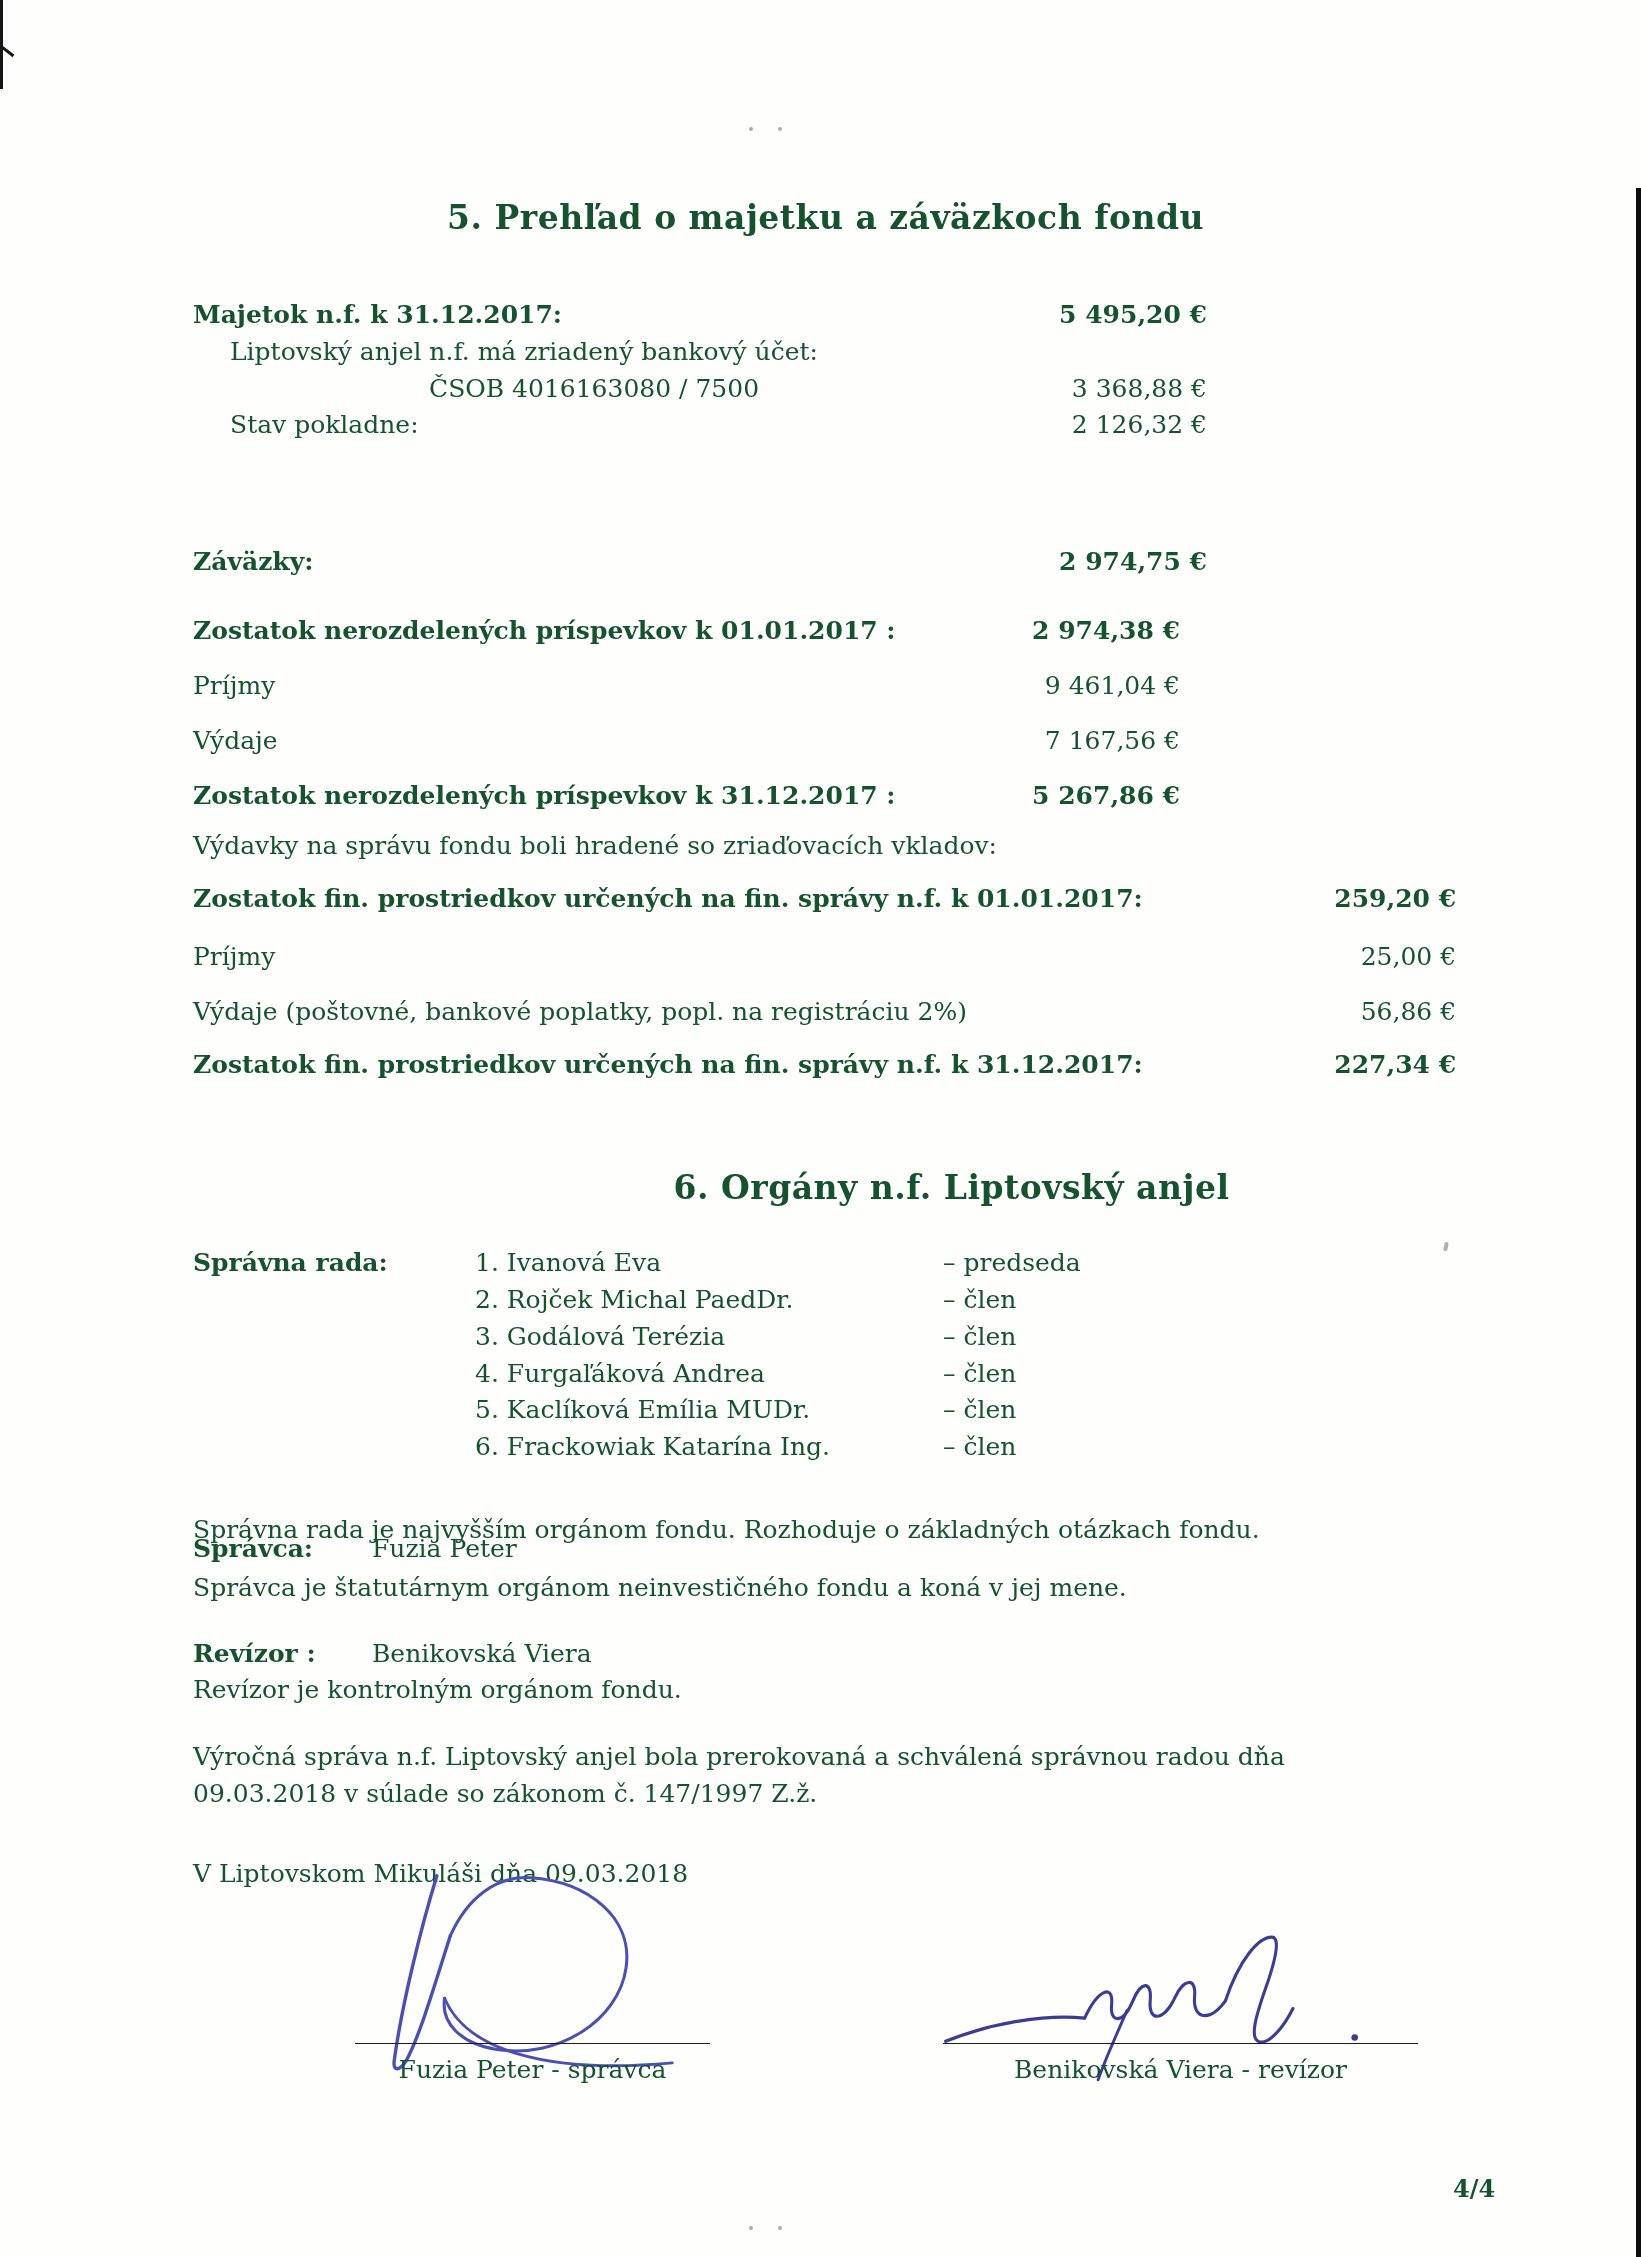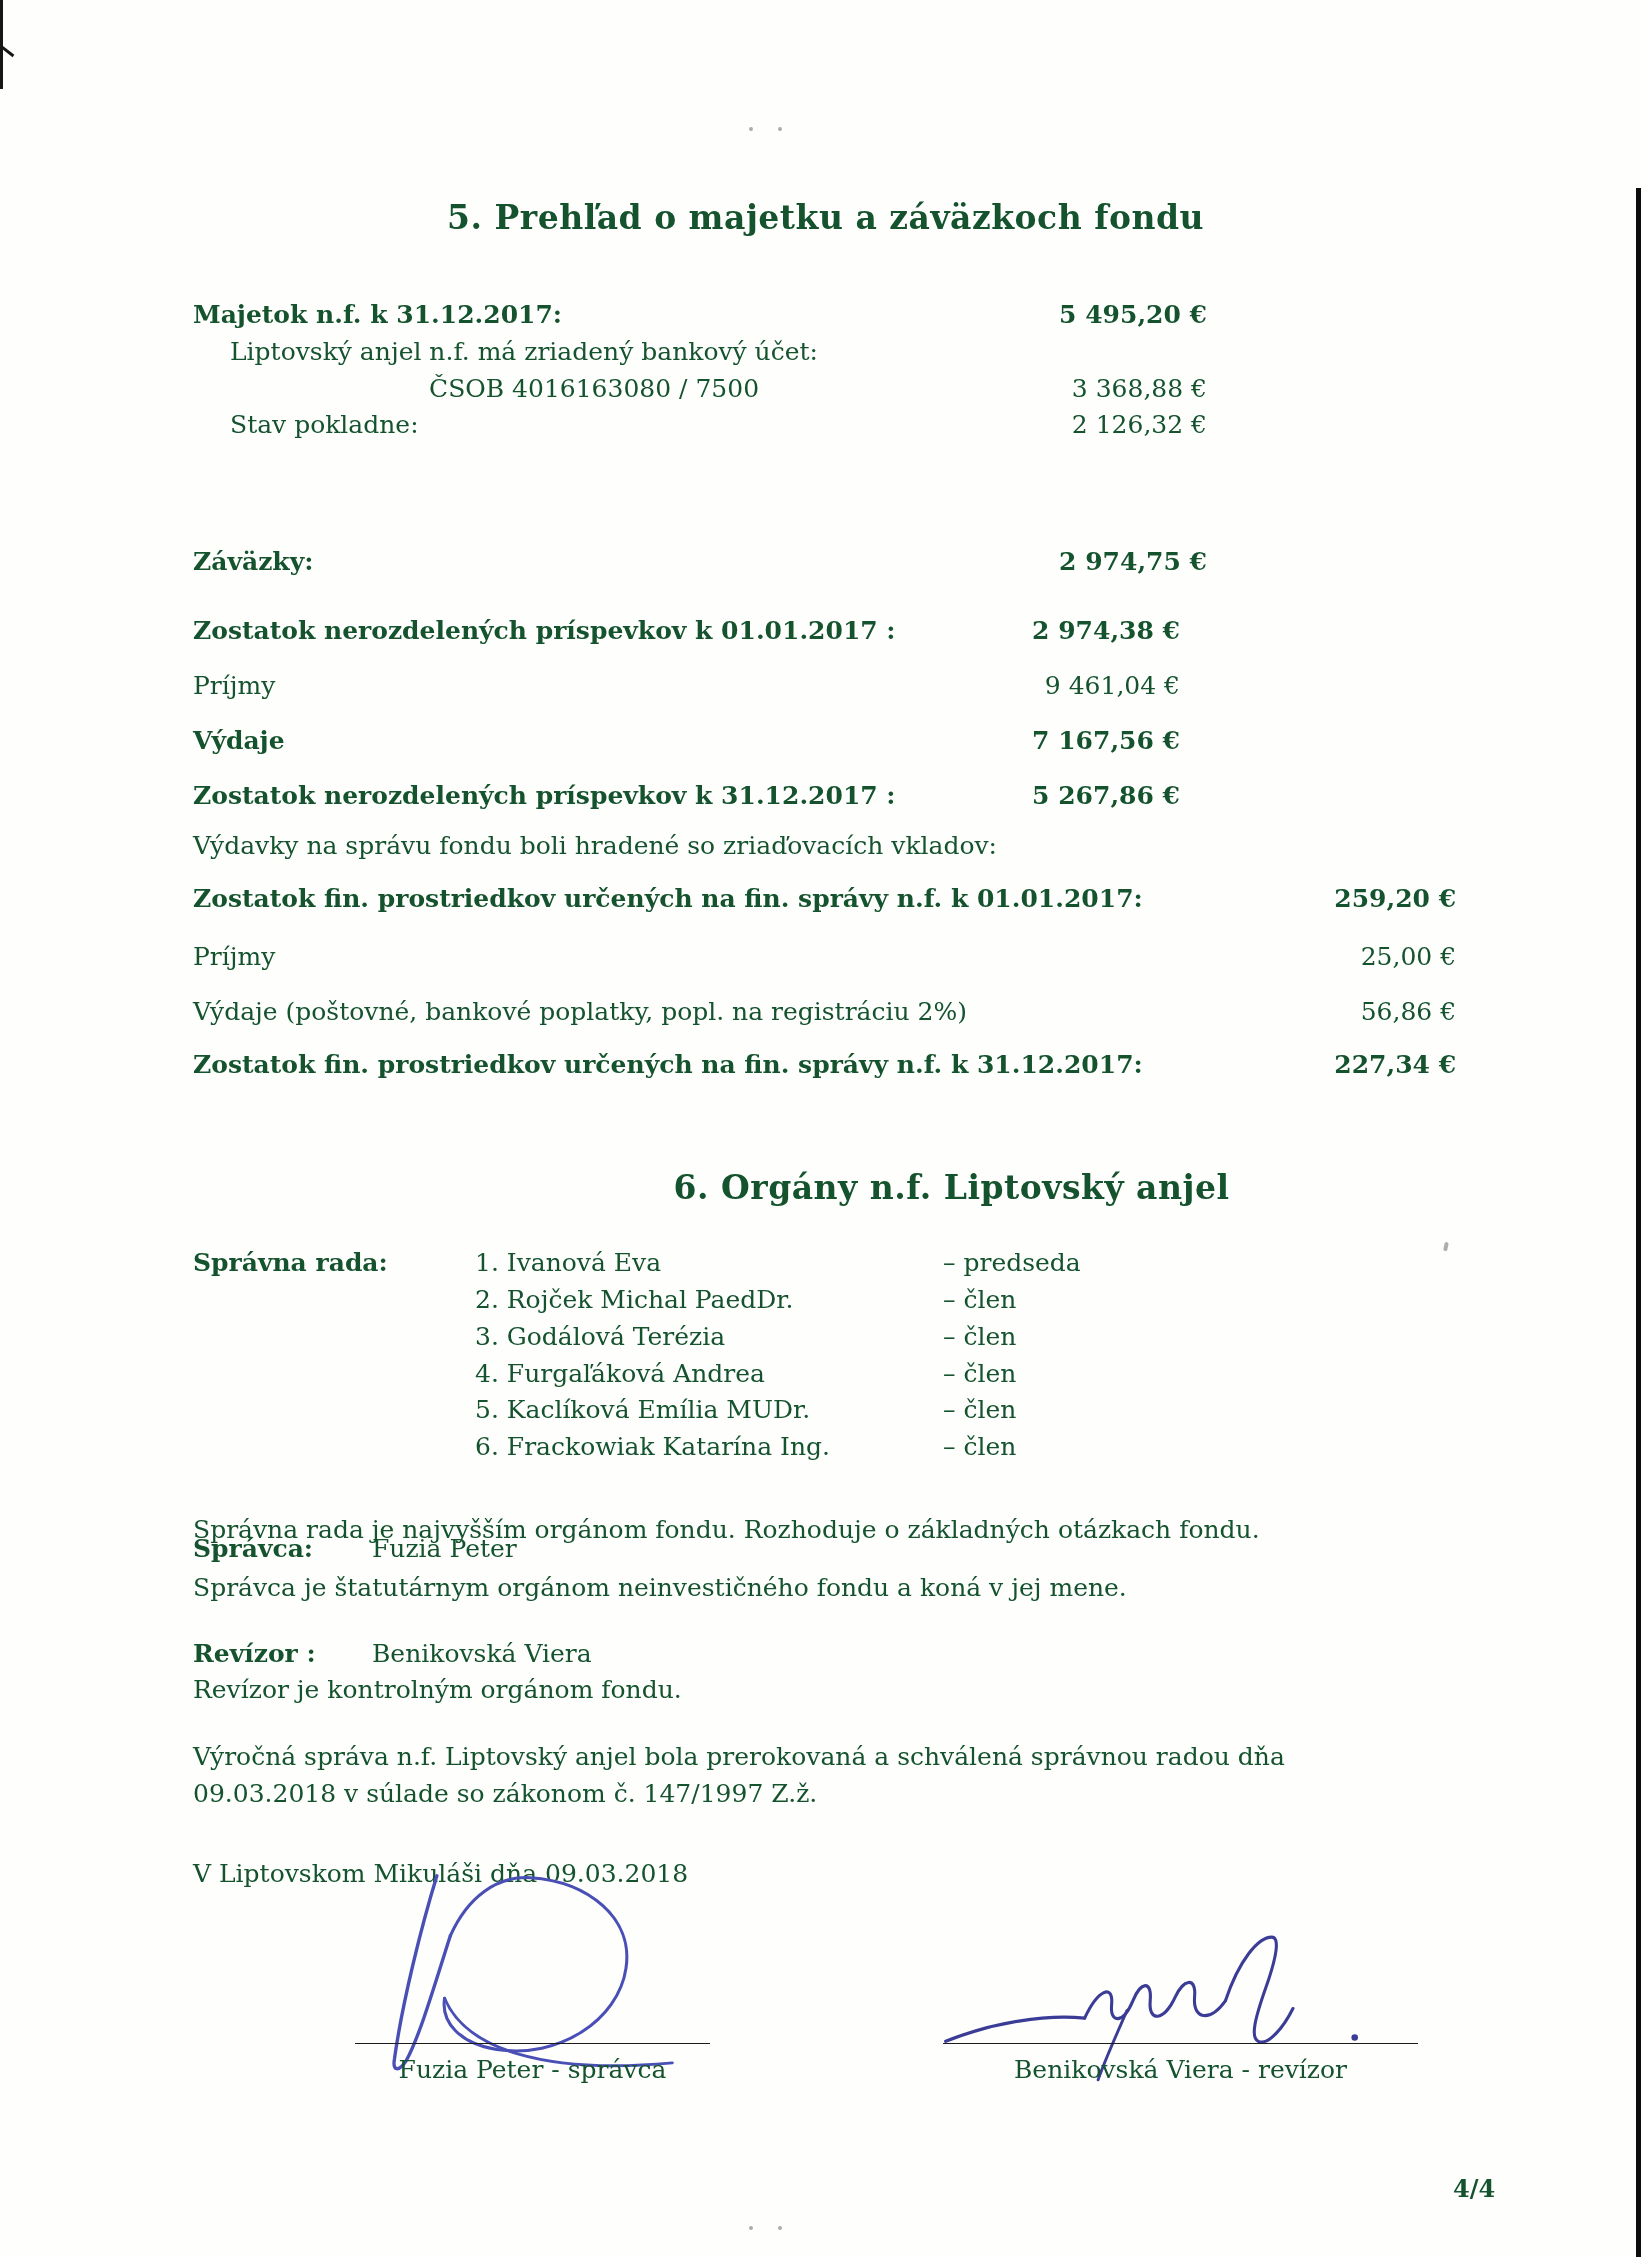--- a/index.html
+++ b/index.html
@@ -83,21 +83,21 @@
   <div class="row" style="top:615px;">
     <span class="b">Zostatok nerozdelených príspevkov k 01.01.2017 :</span>
     <span class="val vB b">2 974,38 €</span>
   </div>
 
   <div class="row" style="top:670px;">
     <span>Príjmy</span>
     <span class="val vB">9 461,04 €</span>
   </div>
 
-  <div class="row" style="top:725px;font-weight:bold;">
+  <div class="row" style="top:725px;">
     <span>Výdaje</span>
     <span class="val vB">7 167,56 €</span>
   </div>
 
   <div class="row" style="top:780px;">
     <span class="b">Zostatok nerozdelených príspevkov k 31.12.2017 :</span>
     <span class="val vB b">5 267,86 €</span>
   </div>
 
   <div class="row" style="top:830px;">

